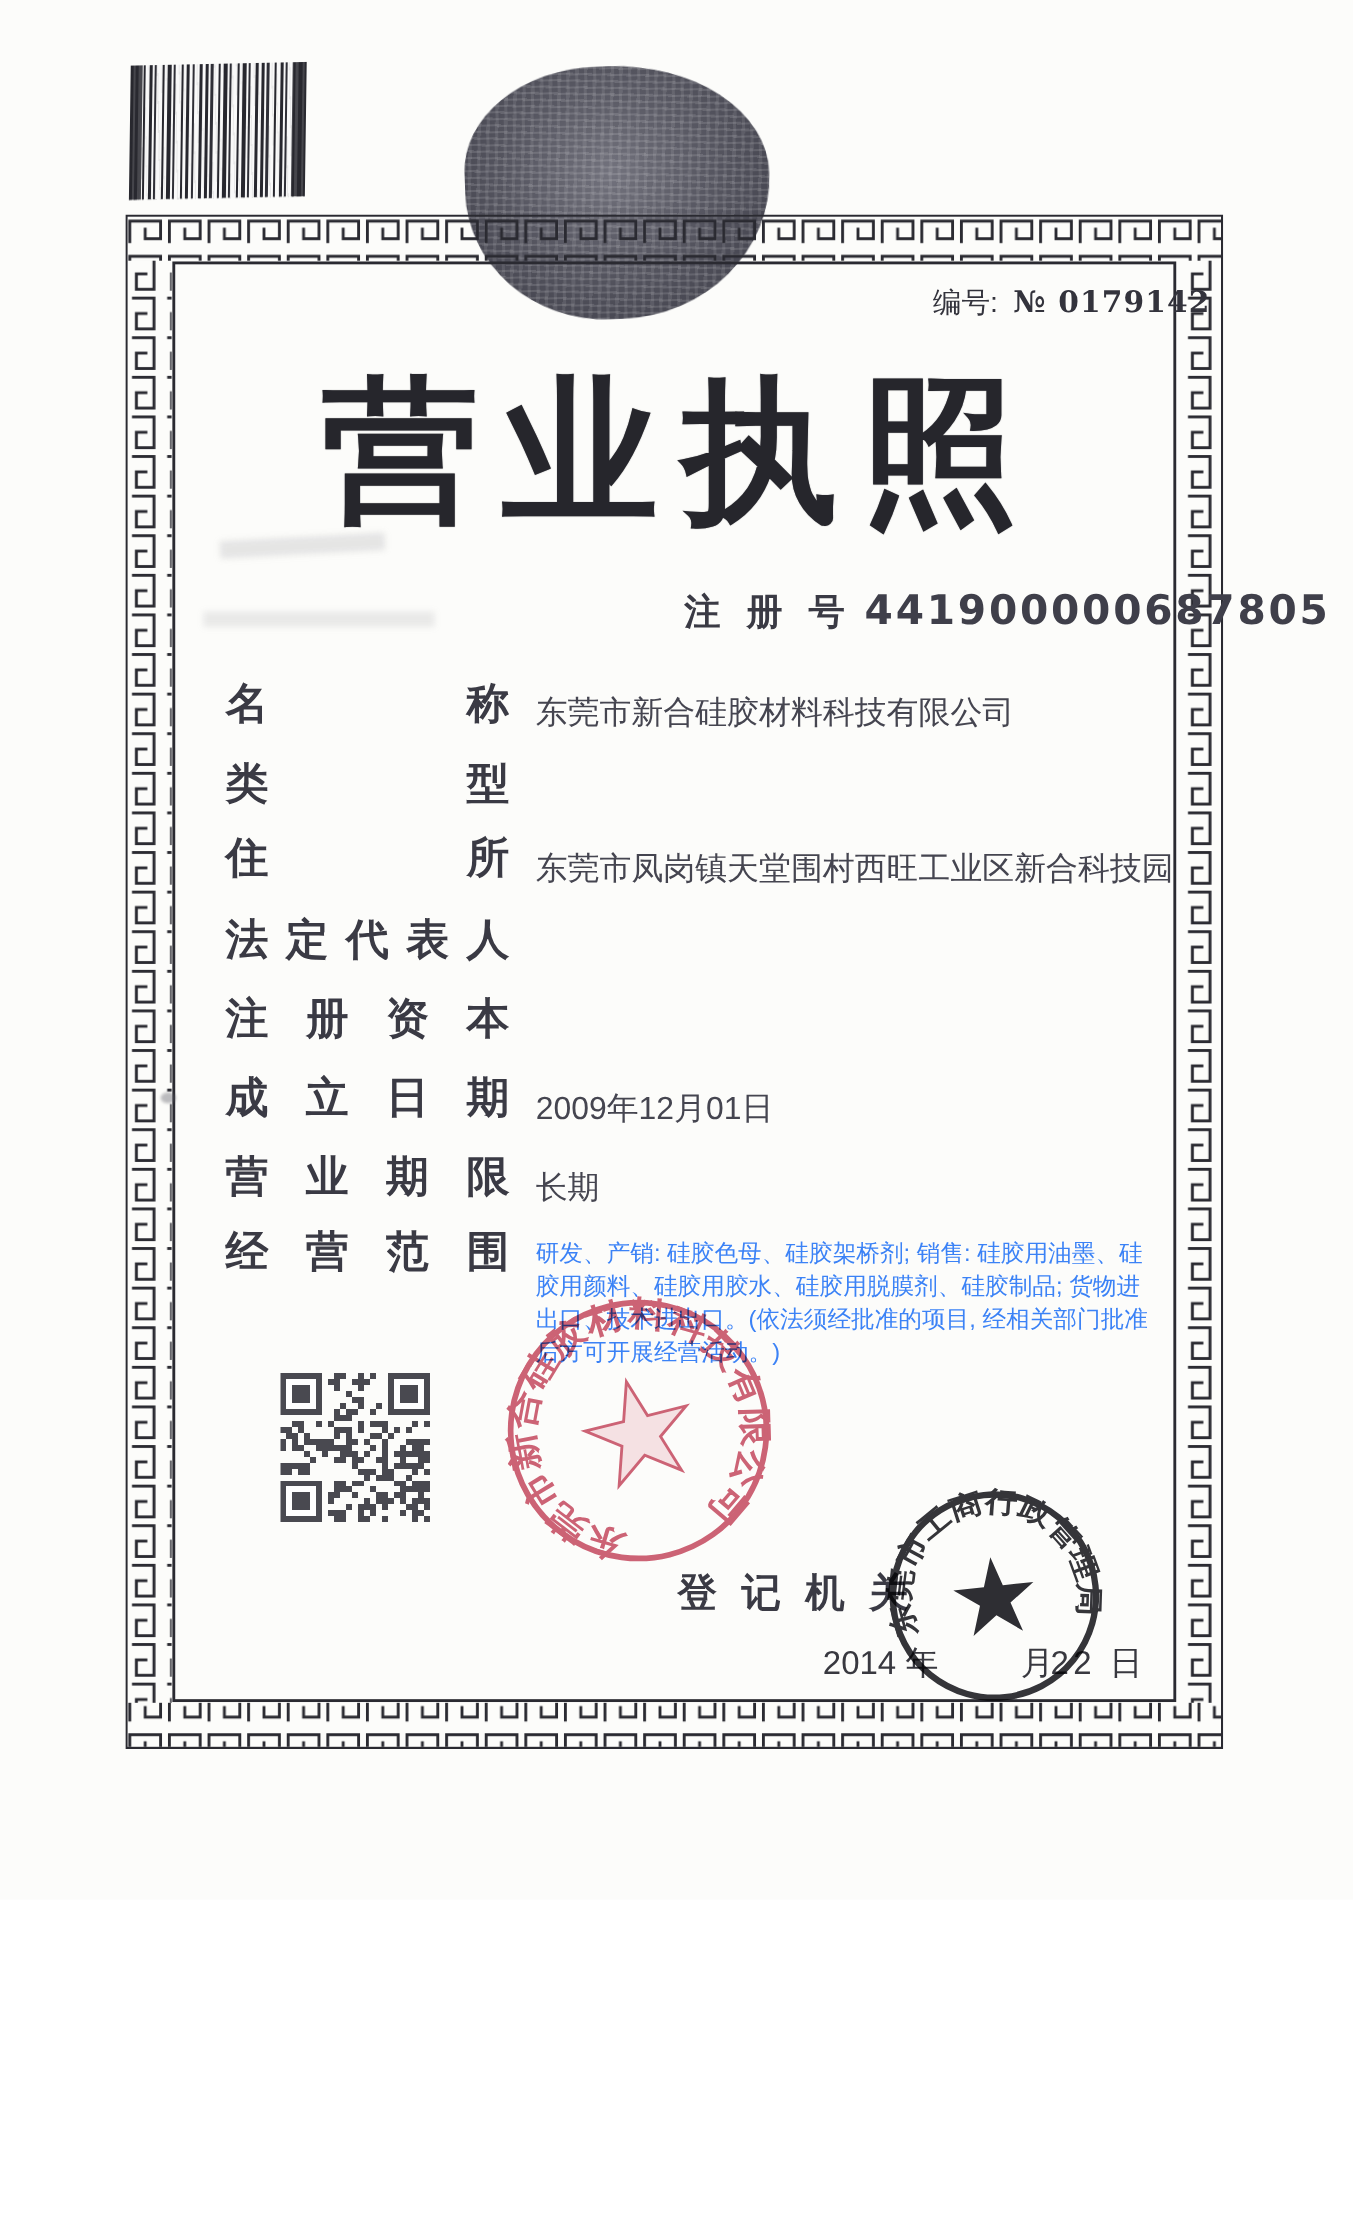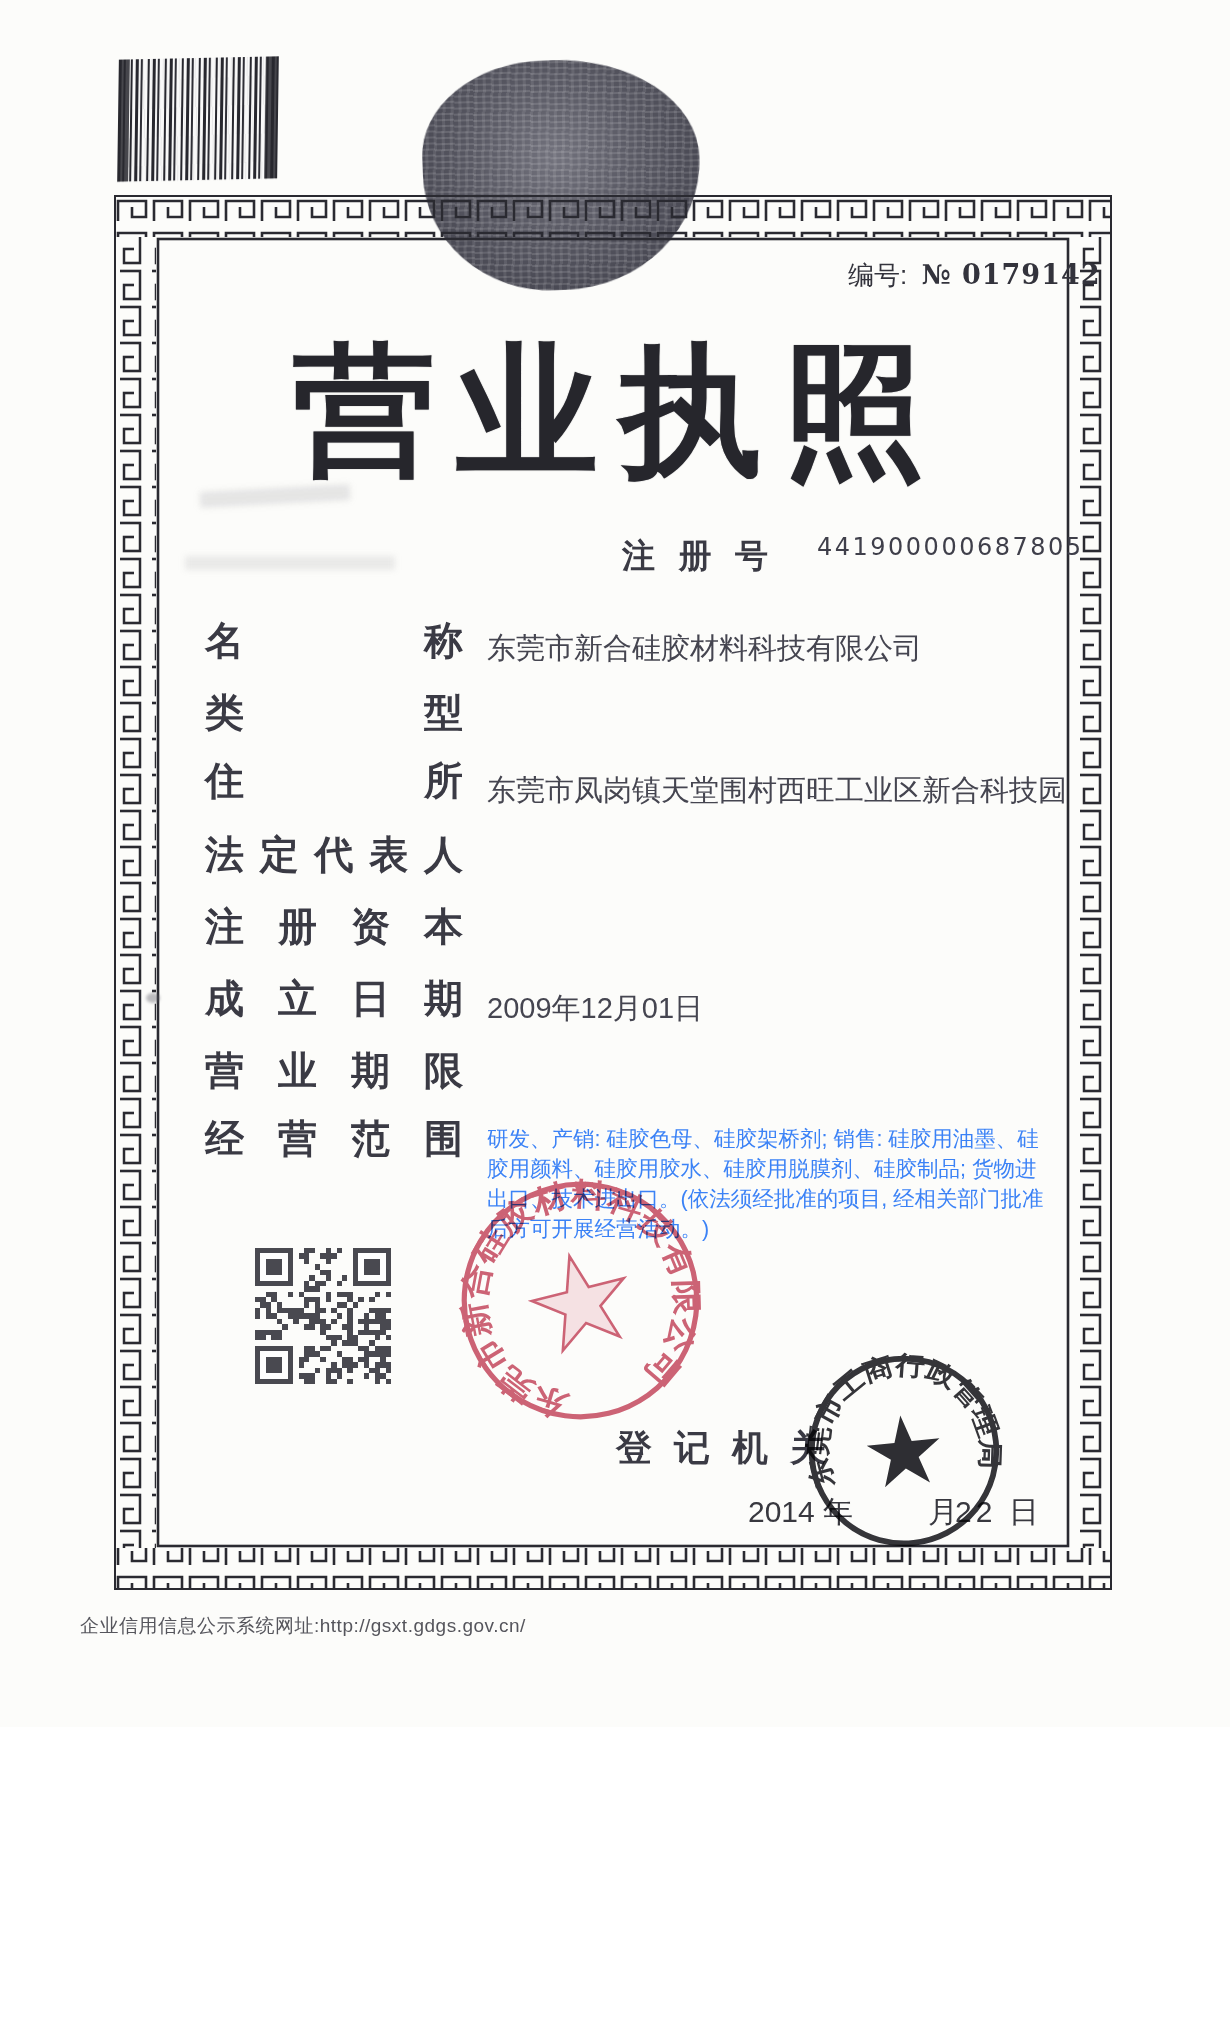--- a/index.html
+++ b/index.html
@@ -29,22 +29,22 @@
 
   .serial{position:absolute;left:848px;top:258px;font-size:26px;color:#33333c;white-space:nowrap;}
   .serno{font-family:"DejaVu Serif",serif;font-weight:700;font-size:27px;letter-spacing:1px;margin-left:14px;}
 
   .title{position:absolute;left:293px;top:336px;width:632px;display:flex;justify-content:space-between;
          font-size:142px;line-height:1.05;font-weight:800;color:#28282e;
          text-shadow:0 0 1px rgba(40,40,46,.6);filter:contrast(1.02);}
 
   .reglabel{position:absolute;left:622px;top:534px;width:146px;display:flex;justify-content:space-between;
             font-size:33px;font-weight:650;color:#3a3a44;}
-  .regvalue{position:absolute;left:786px;top:533px;font-size:24px;letter-spacing:2.5px;color:#3f3f4a;
-            font-weight:400;font-family:"DejaVu Sans",sans-serif;margin-left:31px;}
+  .regvalue{position:absolute;left:786px;top:533px;font-size:37px;letter-spacing:2.5px;color:#3f3f4a;
+            font-weight:700;font-family:"DejaVu Sans",sans-serif;}
 
   .flabel{position:absolute;left:205px;width:258px;display:flex;justify-content:space-between;
           font-size:39px;font-weight:650;color:#3a3a44;line-height:1.1;}
   .fvalue{position:absolute;left:487px;width:600px;font-size:29px;color:#454550;line-height:1.25;}
   .fvalue.scope{font-size:21.5px;line-height:30px;width:568px;color:#3b82f6;}
 
   .qr{position:absolute;left:255px;top:1248px;width:136px;height:136px;filter:blur(.3px);opacity:.92;}
 
   .seal-red{position:absolute;left:458px;top:1178px;width:245px;height:245px;
             transform:rotate(-14deg);opacity:.85;mix-blend-mode:multiply;}
@@ -148,20 +148,21 @@
       <span>期</span>
     </div>
   <div class="fvalue" style="top:990px">2009年12月01日</div>
 
   <div class="flabel" style="top:1050px">
       <span>营</span>
       <span>业</span>
       <span>期</span>
       <span>限</span>
     </div>
+  <div class="fvalue" style="top:1062px">长期</div>
 
   <div class="flabel" style="top:1118px">
       <span>经</span>
       <span>营</span>
       <span>范</span>
       <span>围</span>
     </div>
   <div class="fvalue scope" style="top:1124px">研发、产销: 硅胶色母、硅胶架桥剂; 销售: 硅胶用油墨、硅胶用颜料、硅胶用胶水、硅胶用脱膜剂、硅胶制品; 货物进出口、技术进出口。(依法须经批准的项目, 经相关部门批准后方可开展经营活动。)</div>
 
   <svg id="qr" class="qr" viewBox="0 0 25 25" shape-rendering="crispEdges">
@@ -392,19 +393,18 @@
     <defs>
         <path id="regArc" d="M29.8,132.4 A80,80 0 1,1 180.2,132.4" fill="none"></path>
       </defs>
     <circle cx="105" cy="105" r="96" fill="none" stroke="#232329" stroke-width="6"></circle>
     <polygon points="105,68 114,95.6 143,95.6 119.5,112.7 128.5,140.4 105,123.3 81.5,140.4 90.5,112.7 67,95.6 96,95.6" fill="#1c1c22"></polygon>
     <text font-size="27" fill="#232329" font-weight="600">
       <textPath href="#regArc" textLength="305" lengthAdjust="spacingAndGlyphs">东莞市工商行政管理局</textPath>
     </text>
   </svg>
 
-  <div class="foot-left">企业信用信息公示系统网址:http://gsxt.gdgs.gov.cn/</div>
 
   <div class="artifact art1"></div>
   <div class="artifact art2"></div>
   <div class="artifact artdot"></div>
 
 </div>
 
 </body></html>

